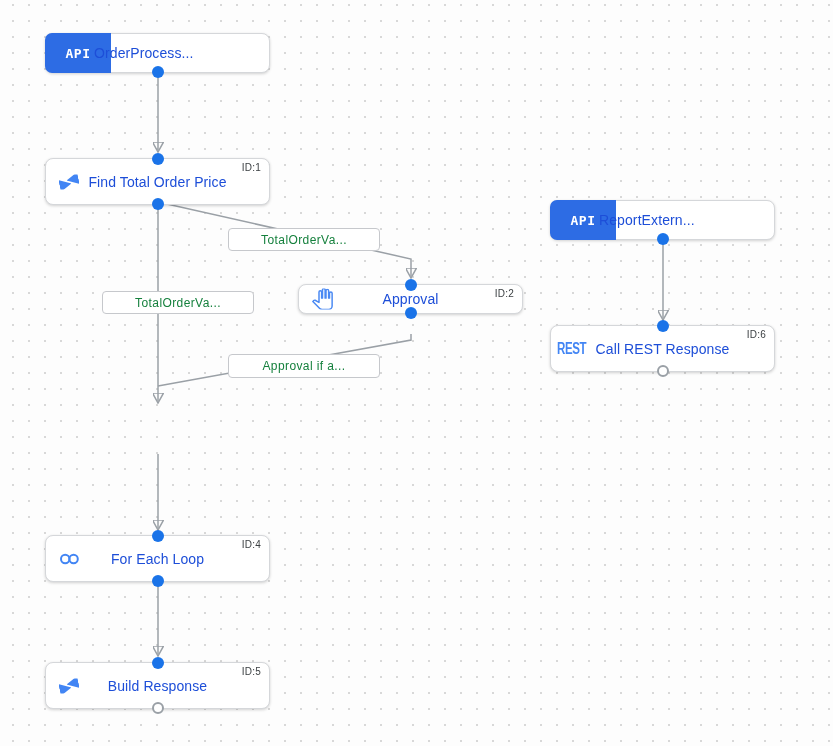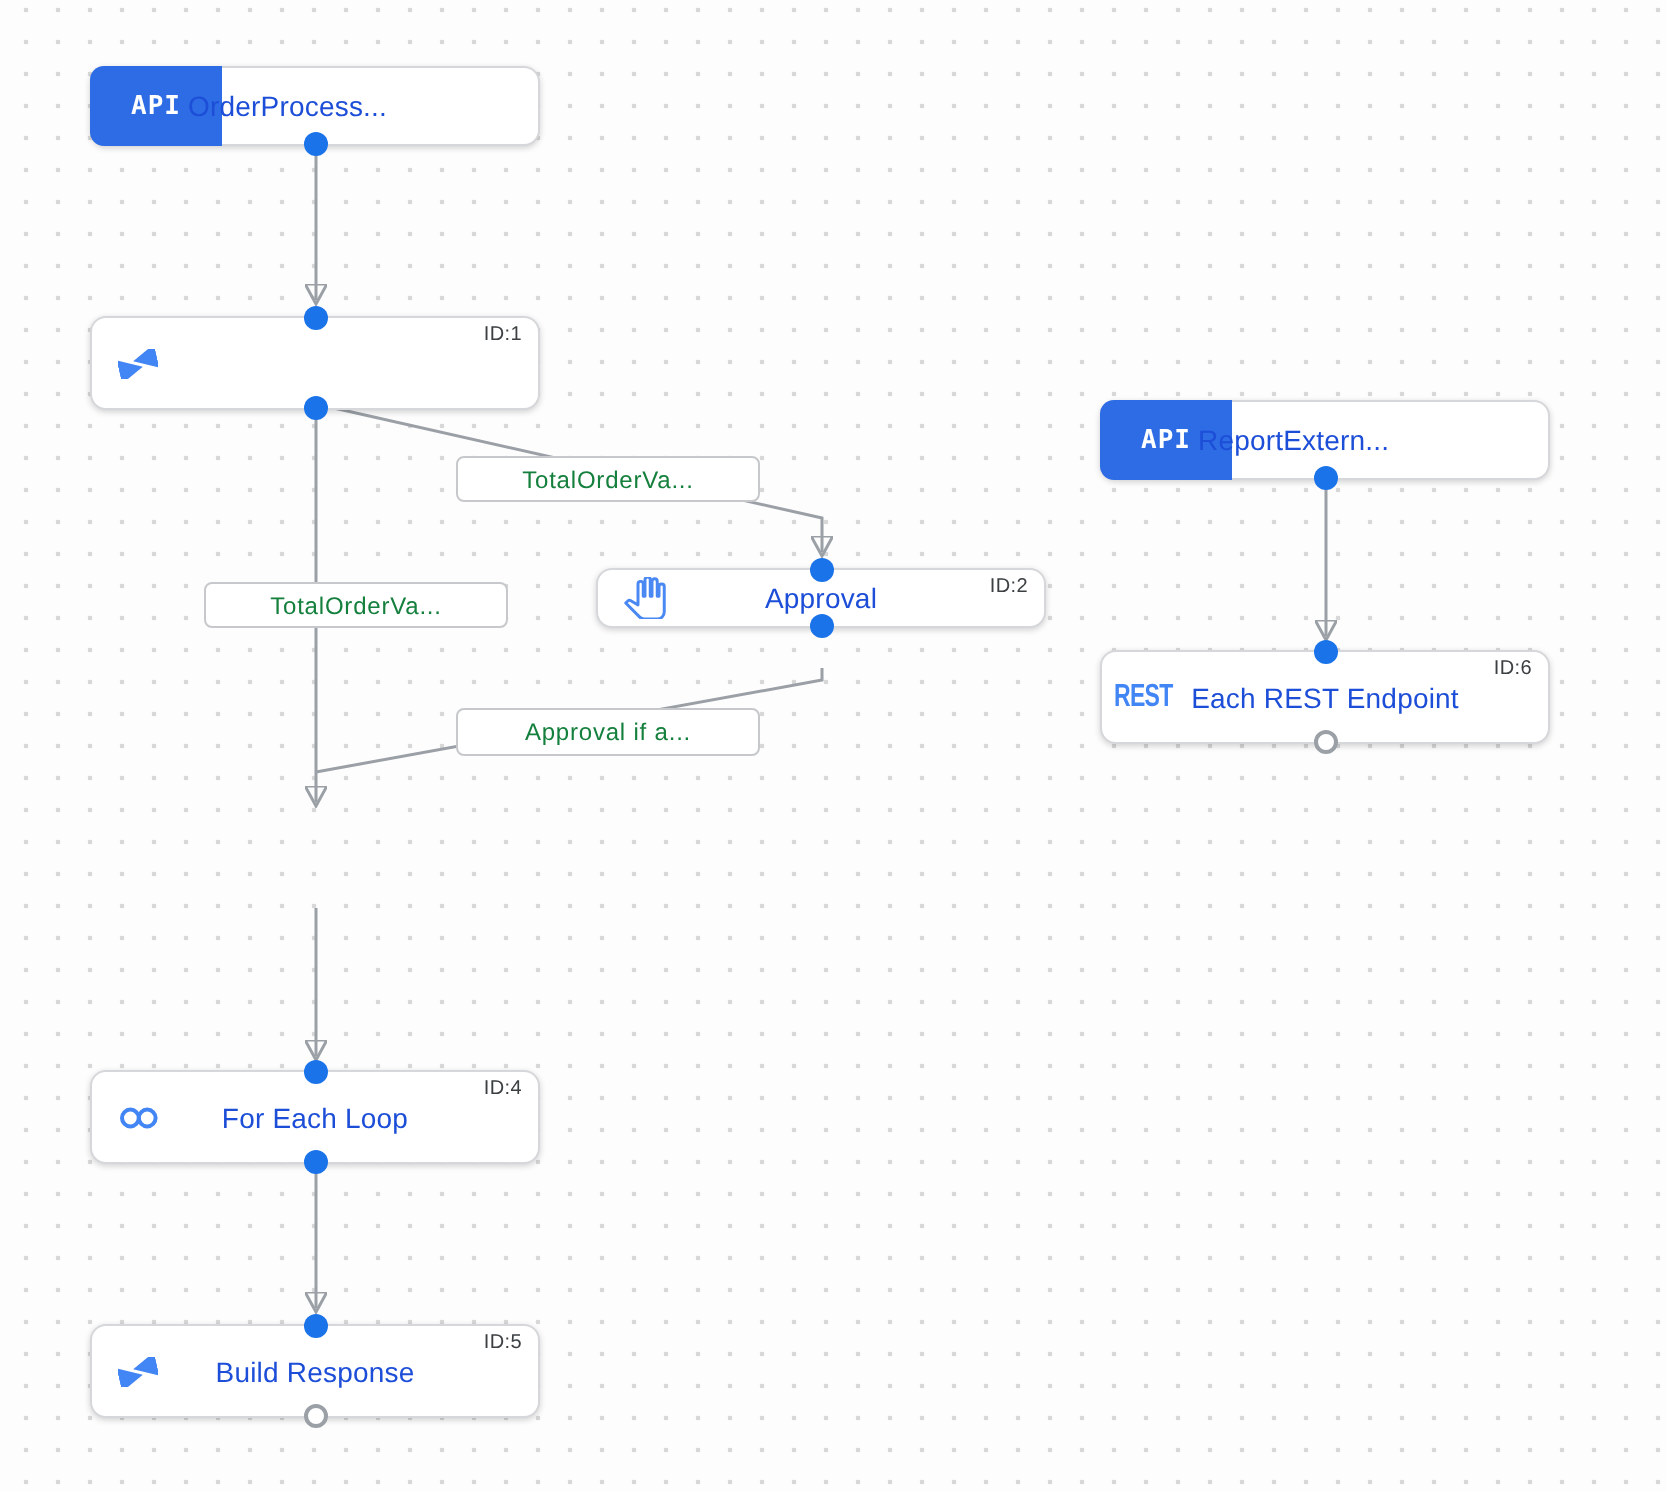--- a/index.html
+++ b/index.html
@@ -98,20 +98,21 @@
       <svg width="20" height="15" viewBox="0 0 20 15">
         <defs>
             <marker id="am1" markerWidth="6" markerHeight="6" refX="4" refY="3" orient="auto">
               <path d="M0,0 L6,3 L0,6 Z" fill="#4285f4"></path>
             </marker>
           </defs>
         <line x1="1" y1="11.5" x2="8.5" y2="9.8" stroke="#4285f4" stroke-width="2" marker-end="url(#am1)"></line>
         <line x1="19" y1="3.5" x2="11.5" y2="5.2" stroke="#4285f4" stroke-width="2" marker-end="url(#am1)"></line>
       </svg>
     </span>
+    <span class="title">Find Total Order Price</span>
     <span class="port port-top"></span>
     <span class="port port-bottom"></span>
   </div>
 
   <div class="node task" style="left:298px;top:284px;height:30px">
     <span class="task-id">ID:2</span>
     <span class="icon">
       <svg width="21" height="21" viewBox="0 0 24 24">
         <path d="M23 5.5V20c0 2.2-1.8 4-4 4h-7.3c-1.08 0-2.1-.43-2.85-1.19L1 14.83s1.26-1.23 1.3-1.25c.22-.19.49-.29.79-.29.22 0 .42.06.6.16.04.01 4.31 2.46 4.31 2.46V4c0-.83.67-1.5 1.5-1.5S11 3.17 11 4v7h1V1.5c0-.83.67-1.5 1.5-1.5S15 .67 15 1.5V11h1V2.5c0-.83.67-1.5 1.5-1.5S19 1.67 19 2.5V11h1V5.5c0-.83.67-1.5 1.5-1.5S23 4.67 23 5.5z" fill="none" stroke="#4a89f3" stroke-width="1.7" stroke-linejoin="round"></path>
       </svg>
@@ -150,21 +151,21 @@
 
   <div class="node trigger" style="left:550px;top:200px">
     <span class="badge">API</span>
     <span class="title">ReportExtern...</span>
     <span class="port port-bottom"></span>
   </div>
 
   <div class="node task" style="left:550px;top:325px">
     <span class="task-id">ID:6</span>
     <span class="rest-badge">REST</span>
-    <span class="title">Each REST Endpoint</span>
+    <span class="title">Call REST Response</span>
     <span class="port port-top"></span>
     <span class="port port-bottom hollow"></span>
   </div>
 
   <div class="edge-label" style="left:228px;top:228px">TotalOrderVa...</div>
   <div class="edge-label" style="left:102px;top:291px">TotalOrderVa...</div>
   <div class="edge-label" style="left:228px;top:354px;height:22px">Approval if a...</div>
 
 </div>
 

